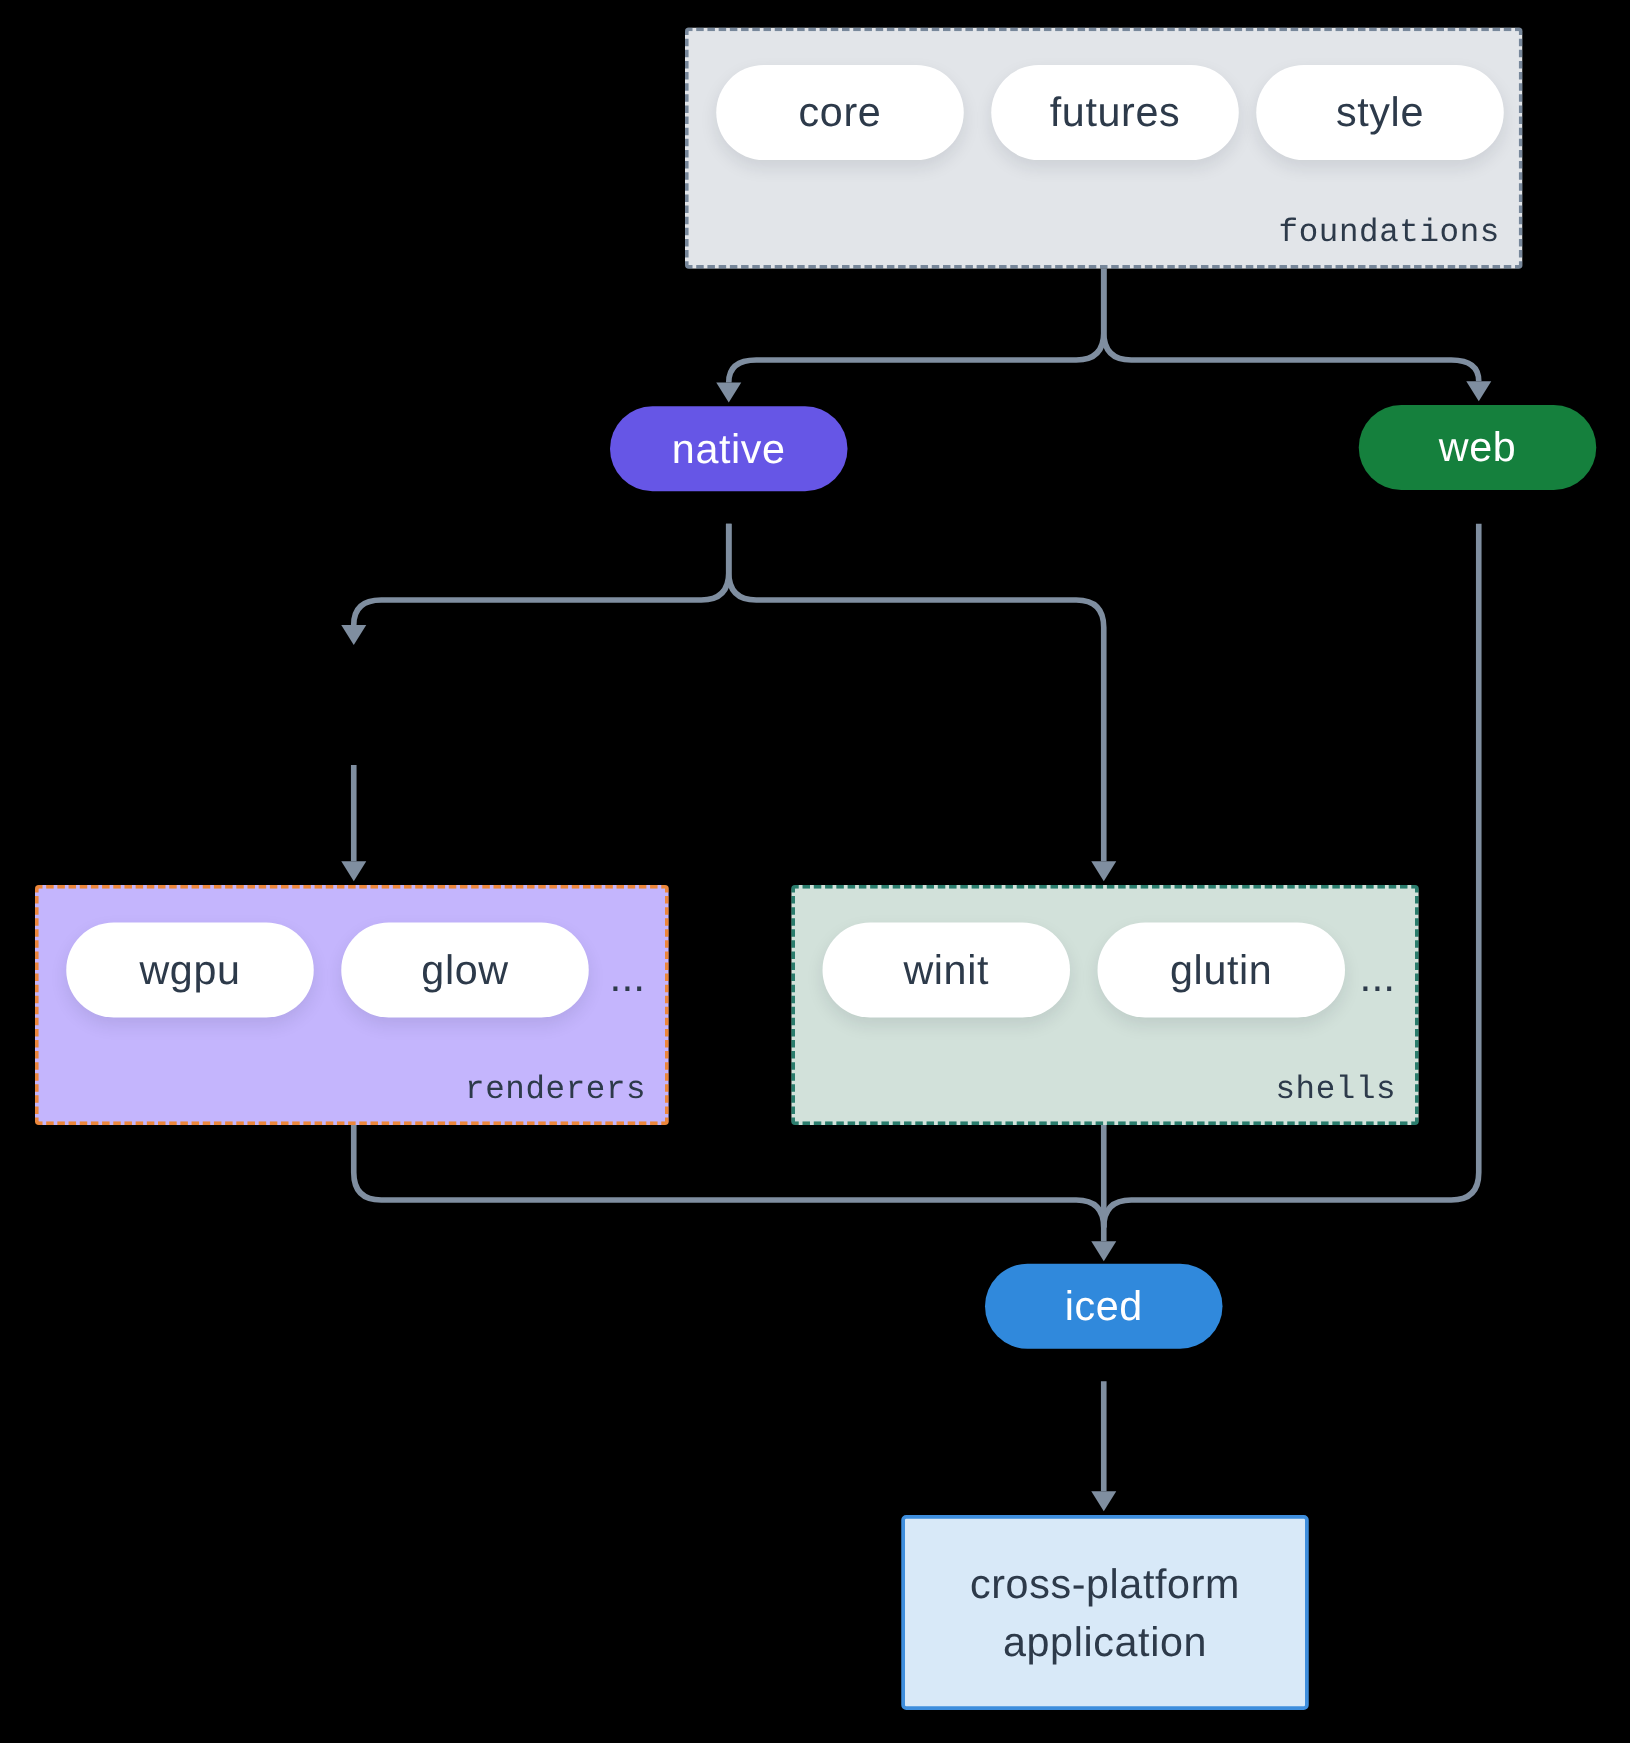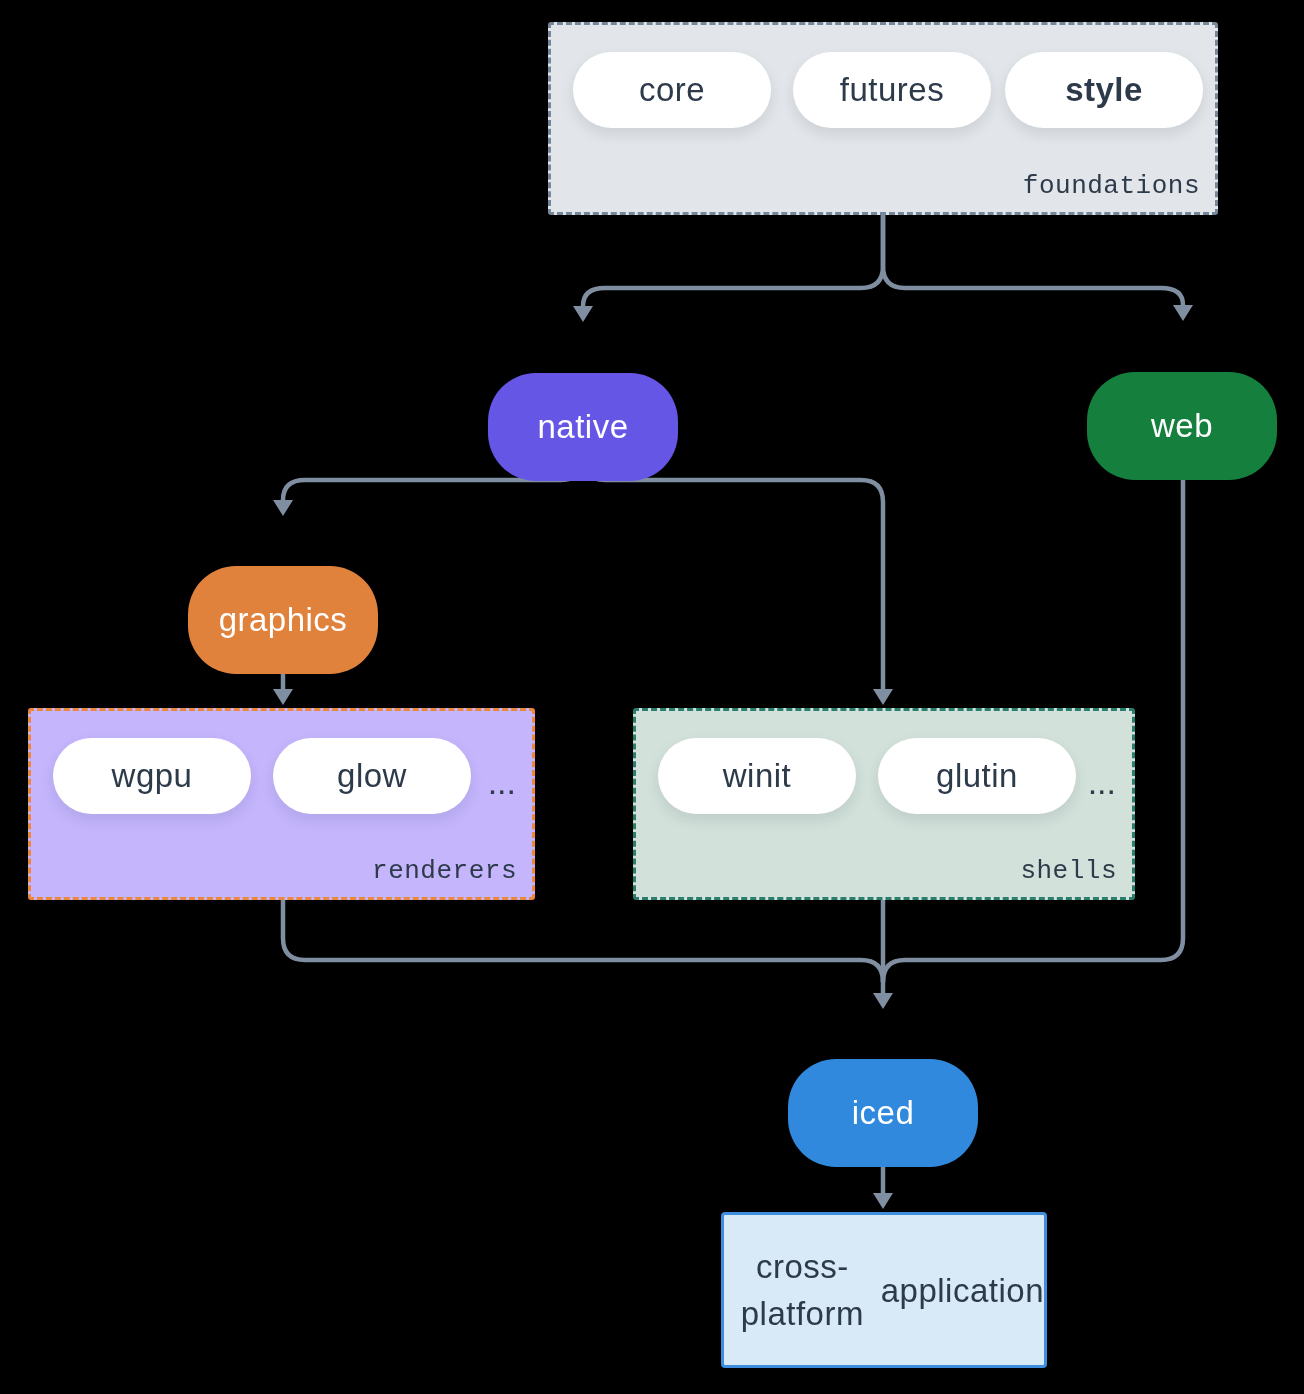--- a/index.html
+++ b/index.html
@@ -60,54 +60,54 @@
     display: flex;
     align-items: center;
     justify-content: center;
     font-size: 33px;
     color: #2d3a4a;
     letter-spacing: 0.5px;
     box-shadow: 0 6px 14px rgba(20, 30, 50, 0.10);
   }
   .pill-white.p1 { left: 22px; }
   .pill-white.p2 { left: 242px; }
-  .pill-white.p3 { left: 454px; font-weight: bold; }
+  .pill-white.p3 { left: 454px; }
   .ellipsis {
     position: absolute;
     right: 16px; top: 52px;
     font-size: 34px;
     color: #2d3a4a;
   }
   
   .pill-node {
     position: absolute;
-    width: 190px; height: 108px;
+    width: 190px; height: 68px;
     border-radius: 48px;
     display: flex;
     align-items: center;
     justify-content: center;
     font-size: 33px;
     color: #ffffff;
     letter-spacing: 0.5px;
-    margin-top: 48px;
   }
   .pill-node.native   { left: 488px;  top: 325px;  background: #6656e6; }
   .pill-node.web      { left: 1087px; top: 324px;  background: #15803d; }
   .pill-node.graphics { left: 188px;  top: 518px;  background: #e0813c; }
   .pill-node.iced     { left: 788px;  top: 1011px; background: #3089dc; }
   
   .app-box {
     position: absolute;
     left: 721px; top: 1212px;
     width: 326px; height: 156px;
     box-sizing: border-box;
     background: #d8e9f8;
     border: 3px solid #3e8edd;
     border-radius: 4px;
     display: flex;
+    flex-direction: column;
     align-items: center;
     justify-content: center;
     font-size: 33px;
     line-height: 47px;
     color: #2d3a4a;
     letter-spacing: 0.5px;
     text-align: center;
   }
 </style>
 </head>
@@ -150,21 +150,20 @@
   <div class="group-box foundations">
     <div class="pill-white p1">core</div>
     <div class="pill-white p2">futures</div>
     <div class="pill-white p3">style</div>
     <div class="group-label">foundations</div>
   </div>
 
   <div class="pill-node native">native</div>
   <div class="pill-node web">web</div>
 
-  <div class="pill-node graphics">graphics</div>
 
   <div class="group-box renderers">
     <div class="pill-white p1">wgpu</div>
     <div class="pill-white p2">glow</div>
     <div class="ellipsis">...</div>
     <div class="group-label">renderers</div>
   </div>
 
   <div class="group-box shells">
     <div class="pill-white p1">winit</div>

